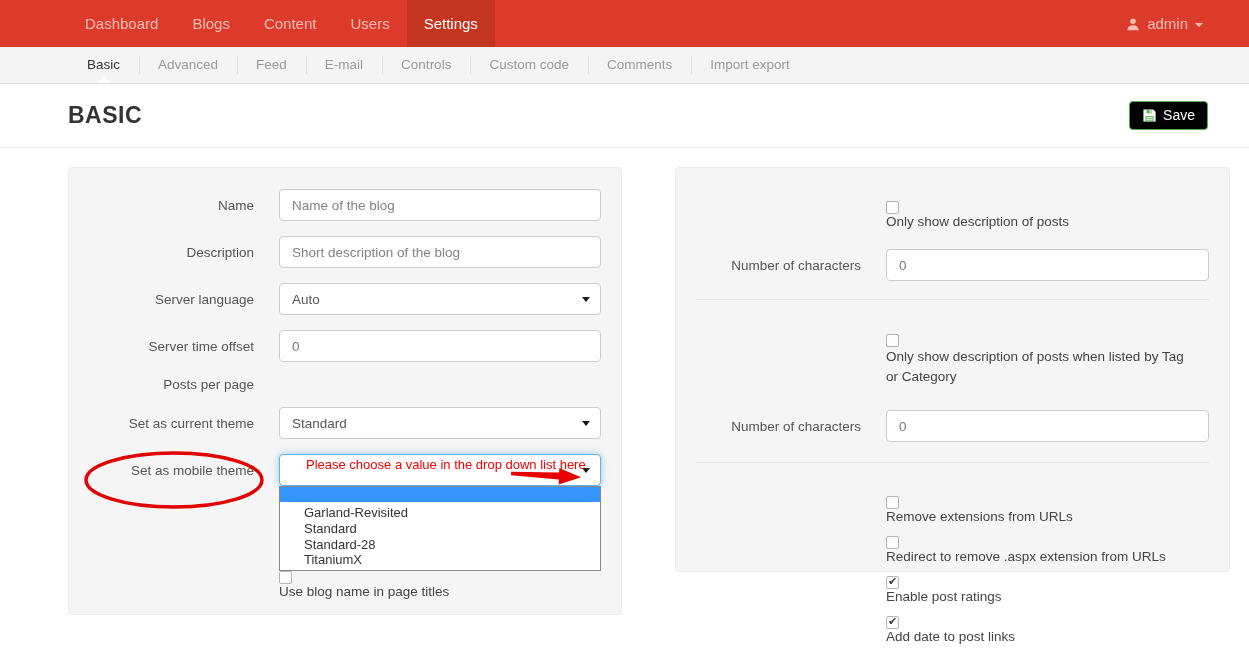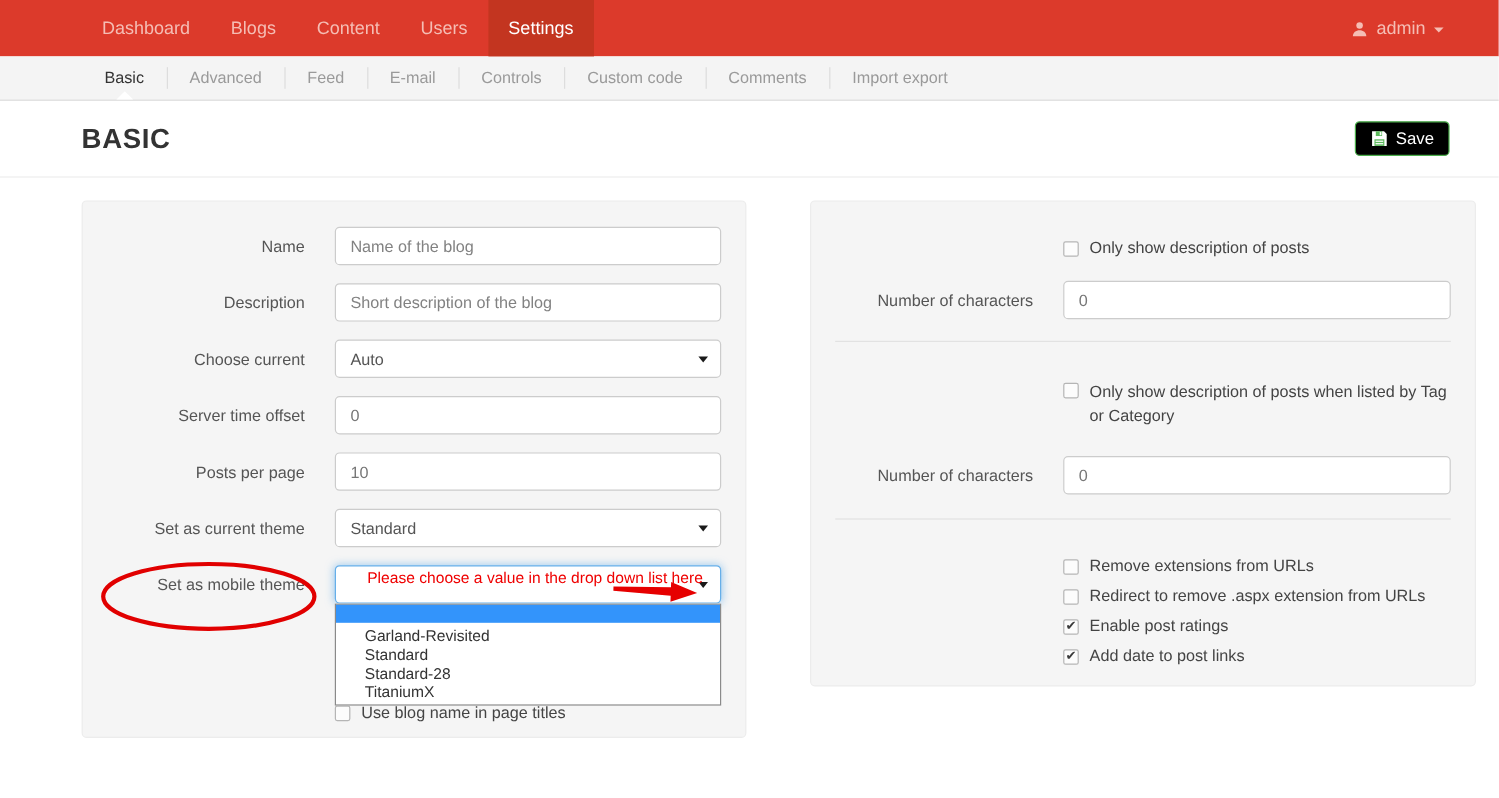--- a/index.html
+++ b/index.html
@@ -56,21 +56,21 @@
 
   .red-hint { position:absolute; top:2px; left:26px; color:#ef0000; font-size:13px; white-space:nowrap; z-index:2; }
   .red-arrow { position:absolute; right:17px; top:11px; z-index:3; pointer-events:none; }
   .circle-annotation { position:absolute; left:-6px; top:-4px; pointer-events:none; z-index:4; }
 
   .theme-dropdown { position:absolute; top:32px; left:0; right:0; background:#fff;
     border:1px solid #8a8a8a; z-index:10; padding-bottom:2px; }
   .dd-highlight { height:15px; background:#3394fb; margin-bottom:3px; cursor:pointer; }
   .dd-option { font-size:13px; line-height:15.8px; color:#333; padding-left:24px; cursor:pointer; white-space:nowrap; }
 
-  .check-row { display:flex; align-items:flex-start; margin-left:190px; font-size:13.5px; color:#444; }
+  .check-row { display:flex; align-items:flex-start; margin-left:190px; font-size:13.5px; color:#444;flex-direction:column; }
   .checkbox { width:13px; height:13px; border:1px solid #b5b5b5; border-radius:2px; background:#fcfcfc;
     position:relative; flex:none; margin:2px 9px 0 0; cursor:pointer; }
   .checkbox.checked::after { content:"\2714"; position:absolute; left:1px; top:-2px; font-size:11px; color:#3b3b3b; }
   .check-label { cursor:default; }
 
   .divider { height:0; border-top:1px solid #e2e2e2; }
 
   
   .r-check1   { margin-top:10px; }
   .r-field1   { margin-top:20px; }
@@ -146,41 +146,38 @@
     </div>
 
     <div class="form-row">
       <label class="form-label">Description</label>
       <div class="form-control">
         <input class="text-input" type="text" placeholder="Short description of the blog" style="">
       </div>
     </div>
 
     <div class="form-row">
-      <label class="form-label">Choose current</label>
+      <label class="form-label">Server language</label>
       <div class="form-control">
         <div class="select-box">
           <span>Auto</span>
           <span class="select-caret"></span>
         </div>
       </div>
     </div>
 
     <div class="form-row">
       <label class="form-label">Server time offset</label>
       <div class="form-control">
         <input class="text-input" type="text" value="0" style="">
       </div>
     </div>
 
     <div class="form-row">
       <label class="form-label">Posts per page</label>
-      <div class="form-control">
-        <input class="text-input" type="text" value="10" style="">
-      </div>
     </div>
 
     <div class="form-row">
       <label class="form-label">Set as current theme</label>
       <div class="form-control">
         <div class="select-box">
           <span>Standard</span>
           <span class="select-caret"></span>
         </div>
       </div>

